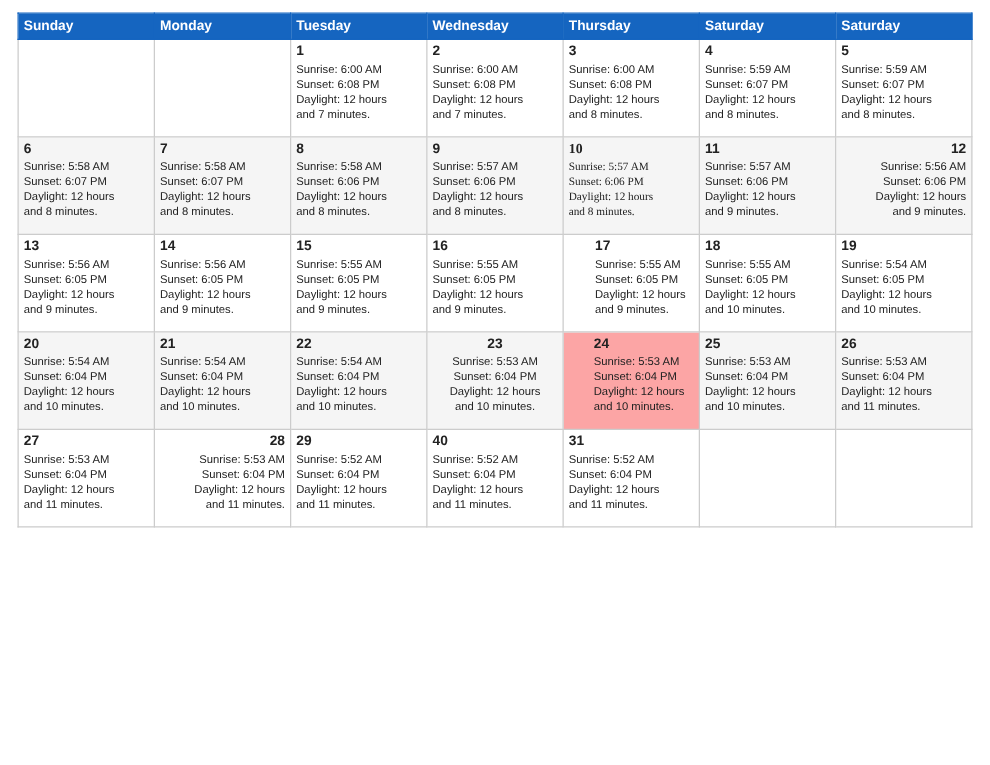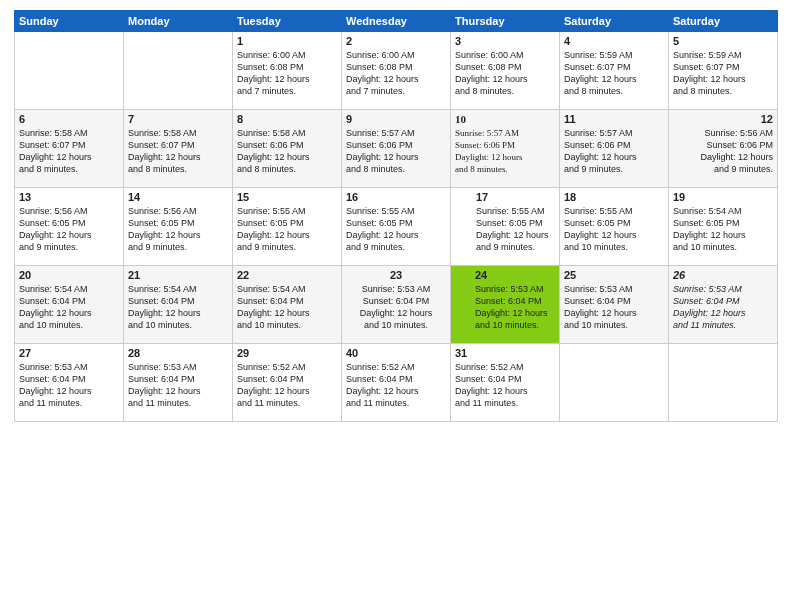--- a/index.html
+++ b/index.html
@@ -264,51 +264,51 @@
 Daylight: 12 hours
 and 10 minutes.</div>
           </td>
           <td style="background: rgb(245, 245, 245); text-align: center;">
             <span class="day-number">23</span>
             <div class="cell-info" style="white-space: pre-line;">Sunrise: 5:53 AM
 Sunset: 6:04 PM
 Daylight: 12 hours
 and 10 minutes.</div>
           </td>
-          <td style="background: #84cc16; padding-left: 24px;">
+          <td style="background: #fca5a5; padding-left: 24px;">
             <span class="day-number">24</span>
             <div class="cell-info" style="white-space: pre-line;">Sunrise: 5:53 AM
 Sunset: 6:04 PM
 Daylight: 12 hours
 and 10 minutes.</div>
           </td>
           <td style="background: rgb(245, 245, 245);">
             <span class="day-number">25</span>
             <div class="cell-info" style="white-space: pre-line;">Sunrise: 5:53 AM
 Sunset: 6:04 PM
 Daylight: 12 hours
 and 10 minutes.</div>
           </td>
-          <td style="background: rgb(245, 245, 245); font-style: italic;">
+          <td style="background: rgb(245, 245, 245);">
             <span class="day-number">26</span>
             <div class="cell-info" style="white-space: pre-line;">Sunrise: 5:53 AM
 Sunset: 6:04 PM
 Daylight: 12 hours
 and 11 minutes.</div>
           </td>
         </tr>
         <tr>
           <td style="background: rgb(255, 255, 255);">
             <span class="day-number">27</span>
             <div class="cell-info" style="white-space: pre-line;">Sunrise: 5:53 AM
 Sunset: 6:04 PM
 Daylight: 12 hours
 and 11 minutes.</div>
           </td>
-          <td style="background: rgb(255, 255, 255);">
+          <td style="background: rgb(255, 255, 255); text-align: right;">
             <span class="day-number">28</span>
             <div class="cell-info" style="white-space: pre-line;">Sunrise: 5:53 AM
 Sunset: 6:04 PM
 Daylight: 12 hours
 and 11 minutes.</div>
           </td>
           <td style="background: rgb(255, 255, 255);">
             <span class="day-number">29</span>
             <div class="cell-info" style="white-space: pre-line;">Sunrise: 5:52 AM
 Sunset: 6:04 PM

